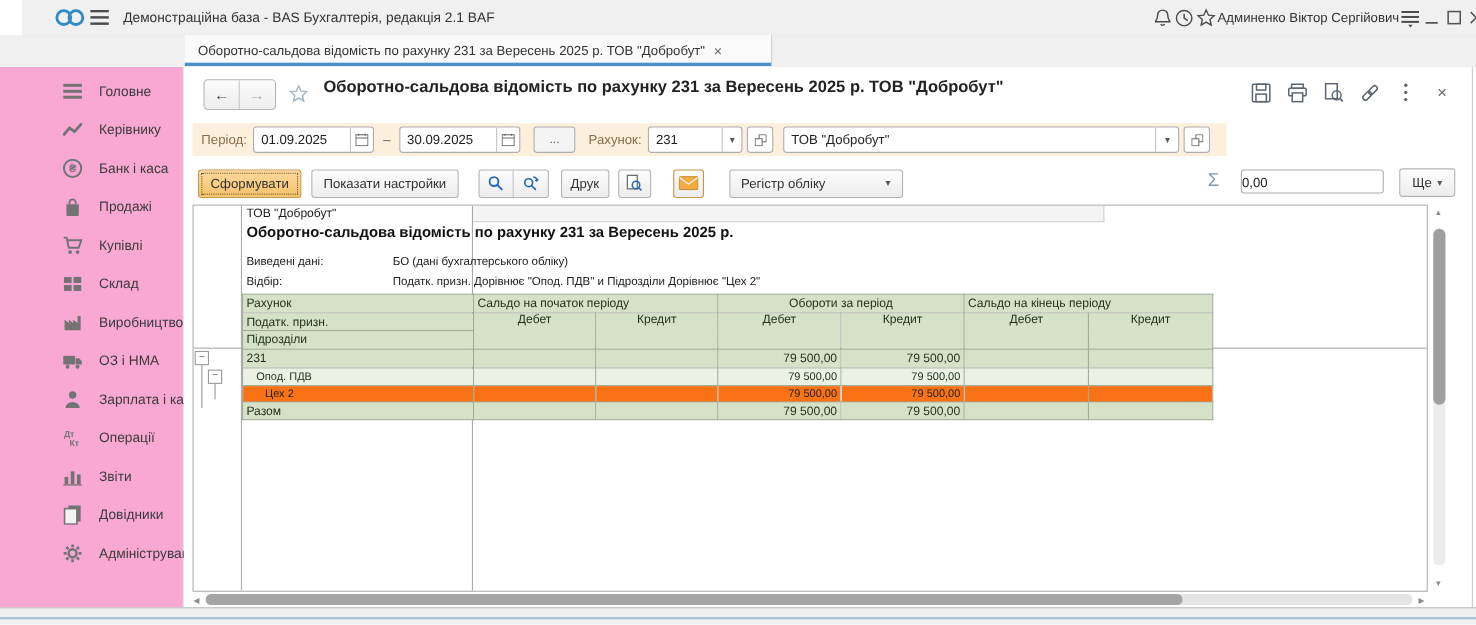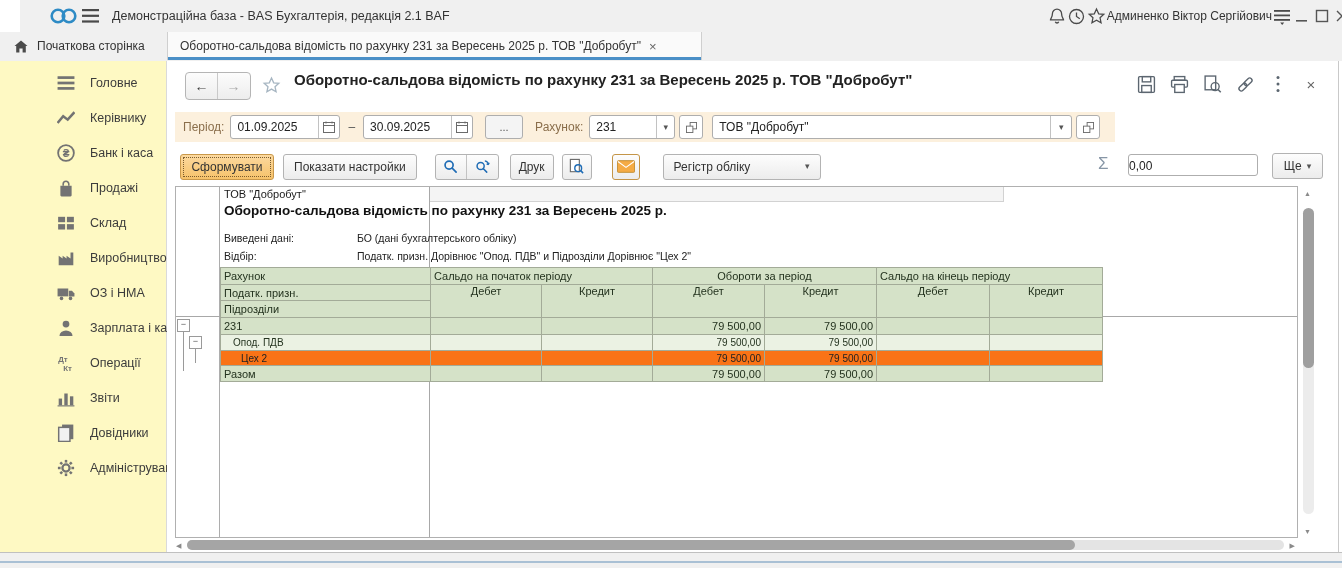--- a/index.html
+++ b/index.html
@@ -16,21 +16,21 @@
   .tb-user{font-size:12px;color:#333;white-space:nowrap;}
   
   .tabbar{position:absolute;left:0;top:32px;width:1342px;height:29px;background:#f0f0f0;border-bottom:1px solid #cfcfcf;}
   .tab{position:absolute;top:0;height:28px;display:flex;align-items:center;font-size:12px;color:#333;box-sizing:border-box;}
   .tab-home{left:0;width:168px;border-right:1px solid #cfcfcf;padding-left:14px;gap:9px;}
   .tab-report{left:168px;width:534px;border-right:1px solid #cfcfcf;background:#fafafa;padding:0 8px 0 12px;}
   .tab-report:after{content:"";position:absolute;left:0;bottom:0;width:100%;height:3px;background:#4a8fc7;}
   .tab-label{white-space:nowrap;overflow:hidden;}
   .tab-close{margin-left:8px;color:#666;font-size:13px;line-height:13px;}
   
-  .sidebar{position:absolute;left:0;top:61px;width:167px;height:491px;background:#fef9c3;border-right:1px solid #dadada;box-sizing:border-box;padding-top:4px;}
+  .sidebar{position:absolute;left:0;top:61px;width:167px;height:491px;background:#f9a8d4;border-right:1px solid #dadada;box-sizing:border-box;padding-top:4px;}
   .side-item{display:flex;align-items:center;height:35px;cursor:default;}
   .side-item .si{width:18px;height:18px;margin-left:57px;margin-right:15px;flex:none;}
   .side-item .sl{font-size:12.5px;color:#3c3c3c;white-space:nowrap;}
   
   .content{position:absolute;left:167px;top:61px;width:1175px;height:491px;background:#fff;}
   .edge-right{position:absolute;left:1171px;top:0;width:1px;height:491px;background:#c9c9c9;}
   
   .histgrp{position:absolute;left:18px;top:11px;width:64px;height:26px;border:1px solid #b5b5b5;border-radius:4px;background:linear-gradient(#fcfcfc,#ededed);display:flex;}
   .histbtn{width:31px;height:26px;display:flex;align-items:center;justify-content:center;font-size:14px;}
   .histbtn.b{color:#3c3c3c;border-right:1px solid #c9c9c9;}
@@ -163,28 +163,20 @@
     </span>
     <span class="tb-ico">
       <svg width="14" height="14" viewBox="0 0 14 14" stroke="#555" stroke-width="1.4">
           <path d="M2 2 L12 12 M12 2 L2 12"></path>
         </svg>
     </span>
   </div>
 </div>
 
 <div class="tabbar">
-  <div class="tab tab-home">
-    <span>
-      <svg width="14" height="13" viewBox="0 0 14 13" fill="#4a4a4a">
-          <path d="M7 0.5 L13.5 6 H11.8 V12.5 H8.6 V8.6 H5.4 V12.5 H2.2 V6 H0.5 z"></path>
-        </svg>
-    </span>
-    <span class="tab-label">Початкова сторінка</span>
-  </div>
   <div class="tab tab-report">
     <span class="tab-label">Оборотно-сальдова відомість по рахунку 231 за Вересень 2025 р. ТОВ "Добробут"</span>
     <span class="tab-close">×</span>
   </div>
 </div>
 
 <div class="sidebar">
   <div class="side-item">
     <span class="si">
         <svg width="18" height="18" viewBox="0 0 16 16" fill="#737373">
@@ -213,20 +205,30 @@
     <span class="sl">Банк і каса</span>
   </div>
   <div class="side-item">
     <span class="si">
         <svg width="18" height="18" viewBox="0 0 16 16">
           <path d="M5.5 6 V4.5 a2.5 2.5 0 0 1 5 0 V6" fill="none" stroke="#737373" stroke-width="1.4"></path>
           <path d="M3 6 h10 v8.5 a1 1 0 0 1 -1 1 h-8 a1 1 0 0 1 -1 -1 z" fill="#737373"></path>
         </svg>
       </span>
     <span class="sl">Продажі</span>
+  </div>
+  <div class="side-item">
+    <span class="si">
+        <svg width="18" height="18" viewBox="0 0 16 16">
+          <path d="M0.8 1.8 h2.4 l1.7 8.2 h8 l2.1 -6 H4" fill="none" stroke="#737373" stroke-width="1.6"></path>
+          <circle cx="6" cy="13.5" r="1.5" fill="#737373"></circle>
+          <circle cx="12" cy="13.5" r="1.5" fill="#737373"></circle>
+        </svg>
+      </span>
+    <span class="sl">Купівлі</span>
   </div>
   <div class="side-item">
     <span class="si">
         <svg width="18" height="18" viewBox="0 0 16 16" fill="#737373">
           <rect x="1" y="2.5" width="6.2" height="4.8"></rect>
           <rect x="8.8" y="2.5" width="6.2" height="4.8"></rect>
           <rect x="1" y="9" width="6.2" height="4.8"></rect>
           <rect x="8.8" y="9" width="6.2" height="4.8"></rect>
         </svg>
       </span>

